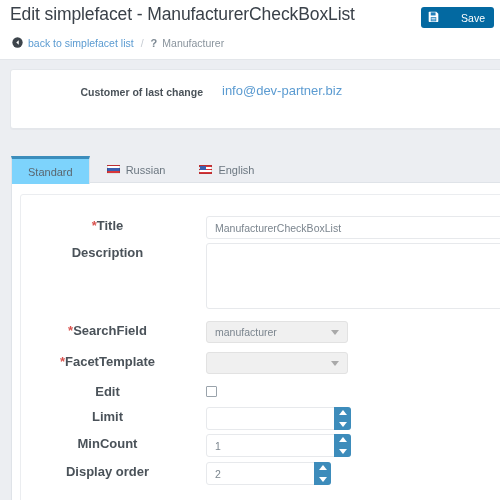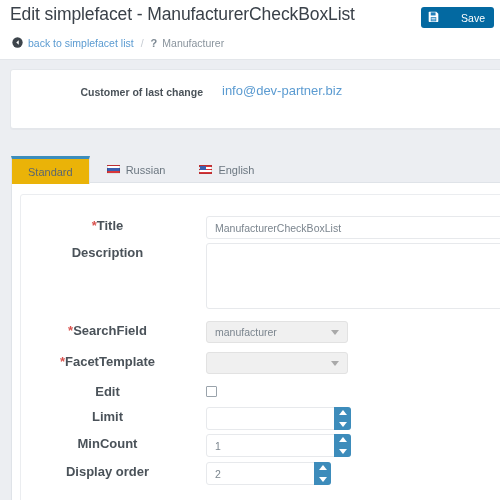--- a/index.html
+++ b/index.html
@@ -137,21 +137,21 @@
     gap: 6px;
     padding: 0 16px;
     font-size: 11px;
     color: #6c7781;
     cursor: pointer;
     background: transparent;
     border: 1px solid transparent;
     border-bottom: none;
   }
   .tab.active {
-    background: #eab308;
+    background: #7dd3fc;
     border-color: #dfe3e8;
     border-top: 3px solid #3c8dbc;
     color: #5b6770;
     margin-bottom: -1px;
     z-index: 2;
     margin-top: 20px;
   }
   .flag {
     width: 13px;
     height: 9px;

